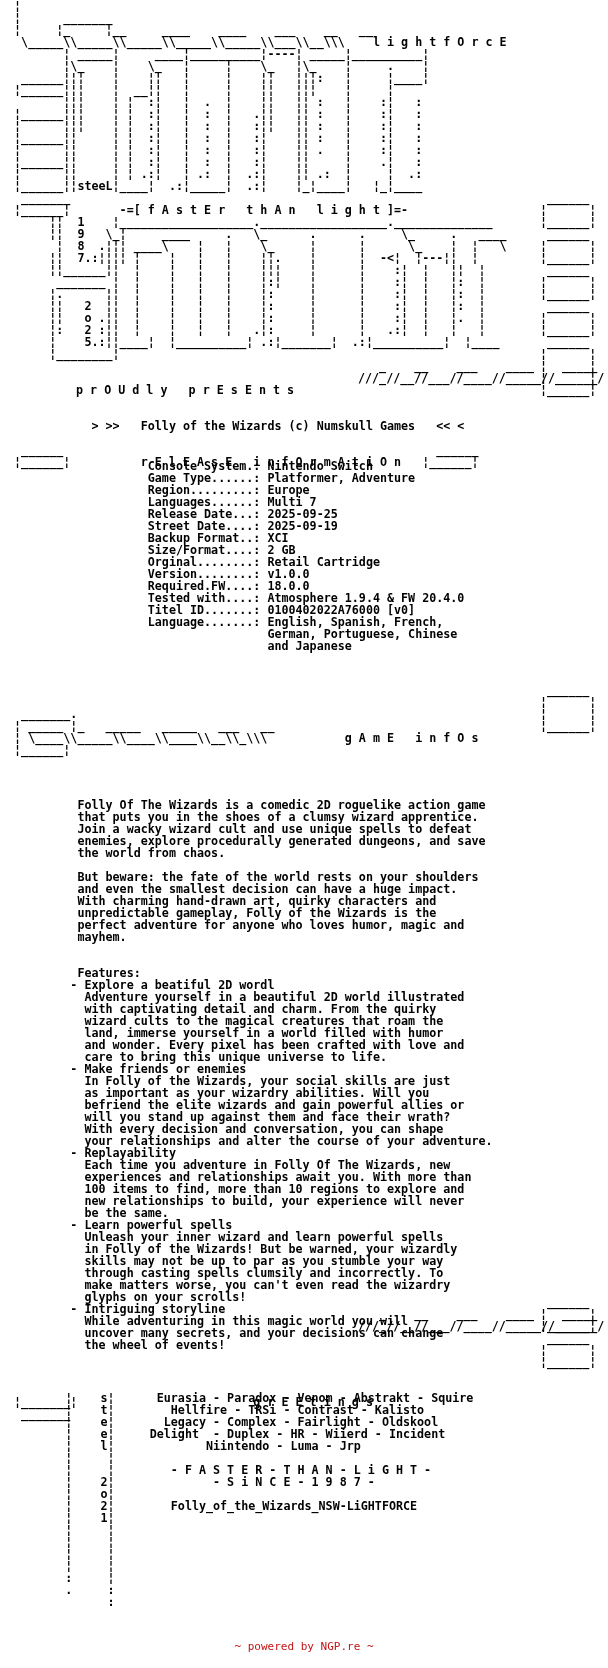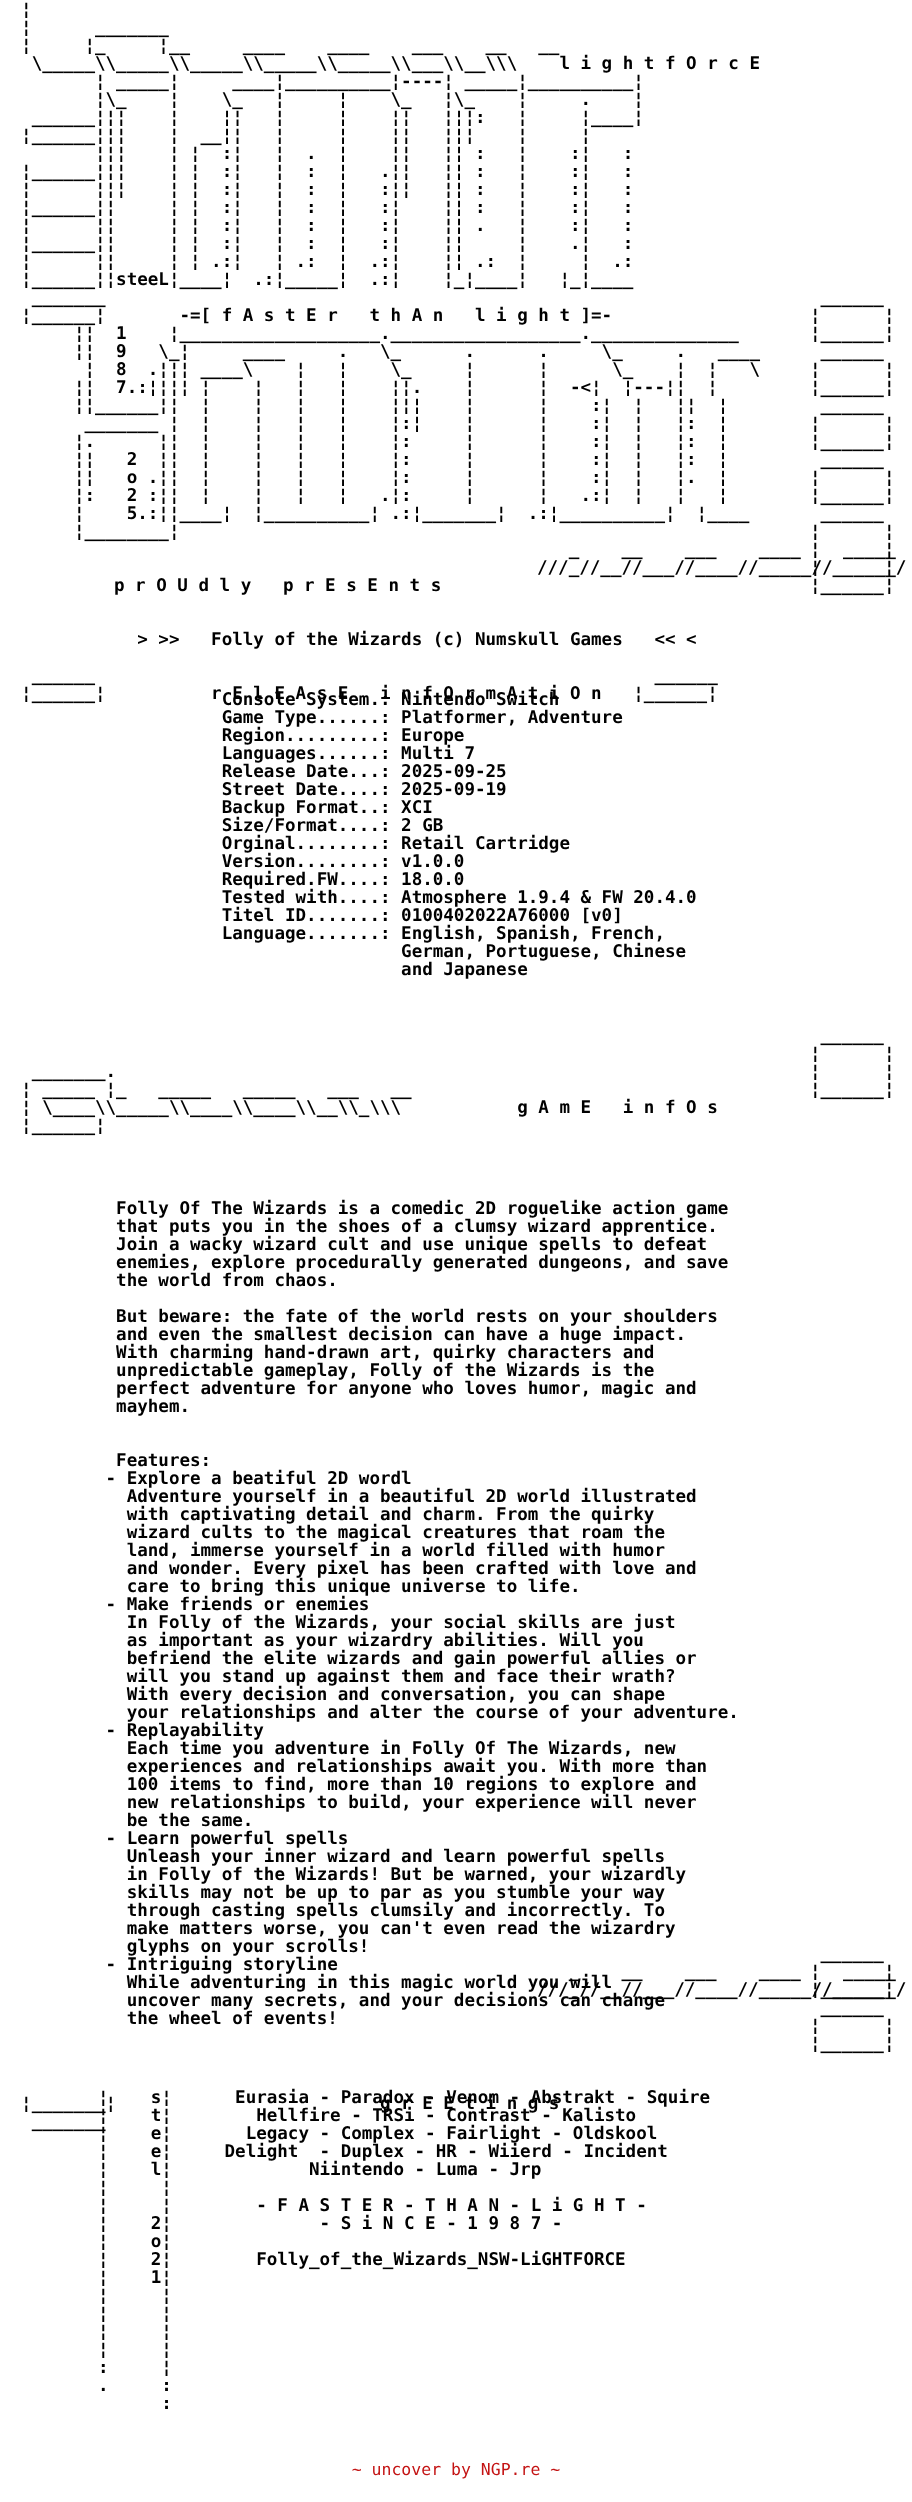--- a/index.html
+++ b/index.html
@@ -169,16 +169,16 @@
        ¦    1¦
        ¦     ¦
        ¦     ¦
        ¦     ¦
        ¦     ¦
        :     ¦
        .     :
              :</pre>
 
   <div class="footer" style="top:1602px">
-    <div>~ uncover by NGP.re ~</div>
+    <div>~ powered by NGP.re ~</div>
     
   </div>
 </div>
 
 </body></html>

